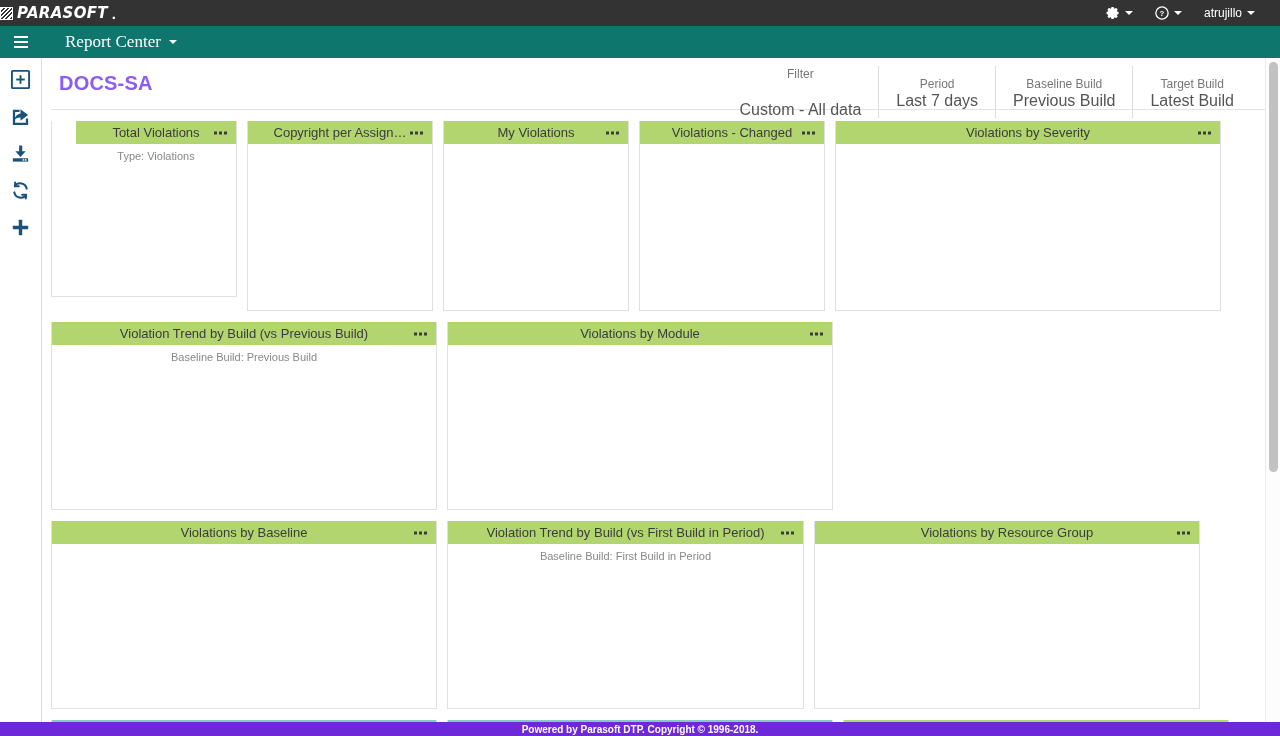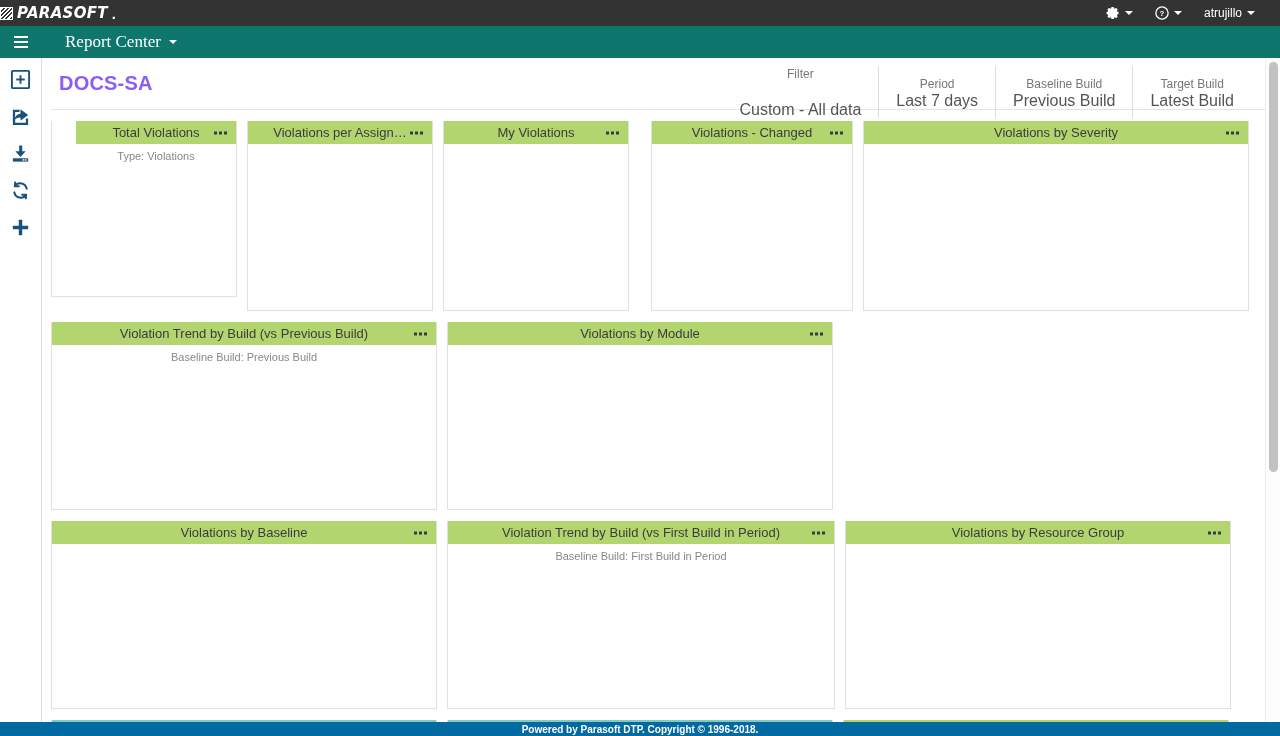--- a/index.html
+++ b/index.html
@@ -143,21 +143,21 @@
   .w-menu i { display:block; width: 3px; height: 3px; background: #3c3c3c; }
   .w-sub {
     text-align: center; font-size: 11px; color: #888888;
     padding-top: 6px;
   }
   .w-body { flex: 1; }
 
   
   #footer {
     position: absolute; left: 0; bottom: 0; width: 1280px; height: 14px;
-    background: #0369a1;
+    background: #6d28d9;
     color: #ffffff; font-size: 10px; font-weight: bold;
     display: flex; align-items: center; justify-content: center;
     z-index: 20;
   }
 
   
   #scrollbar-track {
     position: absolute; right: 0; top: 58px; width: 15px; height: 678px;
     background: #fdfdfd; border-left: 1px solid #ececec; z-index: 15;
   }
@@ -296,41 +296,41 @@
               <i></i>
               <i></i>
             </div>
           </div>
           <div class="w-body">
             <div class="w-sub">Type: Violations</div>
           </div>
         </div>
         <div class="widget" style="width: 186px; height: 190px;">
           <div class="w-head">
-            <div class="w-title">Violations per Assign…</div>
+            <div class="w-title">Copyright per Assign…</div>
             <div class="w-menu">
               <i></i>
               <i></i>
               <i></i>
             </div>
           </div>
           <div class="w-body"></div>
         </div>
         <div class="widget" style="width: 186px; height: 190px;">
           <div class="w-head">
             <div class="w-title">My Violations</div>
             <div class="w-menu">
               <i></i>
               <i></i>
               <i></i>
             </div>
           </div>
           <div class="w-body"></div>
         </div>
-        <div class="widget" style="width: 202px; height: 190px; margin-left: 12px;">
+        <div class="widget" style="width: 186px; height: 190px;">
           <div class="w-head">
             <div class="w-title">Violations - Changed</div>
             <div class="w-menu">
               <i></i>
               <i></i>
               <i></i>
             </div>
           </div>
           <div class="w-body"></div>
         </div>
@@ -377,21 +377,21 @@
           <div class="w-head">
             <div class="w-title">Violations by Baseline</div>
             <div class="w-menu">
               <i></i>
               <i></i>
               <i></i>
             </div>
           </div>
           <div class="w-body"></div>
         </div>
-        <div class="widget" style="width: 388px; height: 188px;">
+        <div class="widget" style="width: 357px; height: 188px;">
           <div class="w-head">
             <div class="w-title">Violation Trend by Build (vs First Build in Period)</div>
             <div class="w-menu">
               <i></i>
               <i></i>
               <i></i>
             </div>
           </div>
           <div class="w-body">
             <div class="w-sub">Baseline Build: First Build in Period</div>

